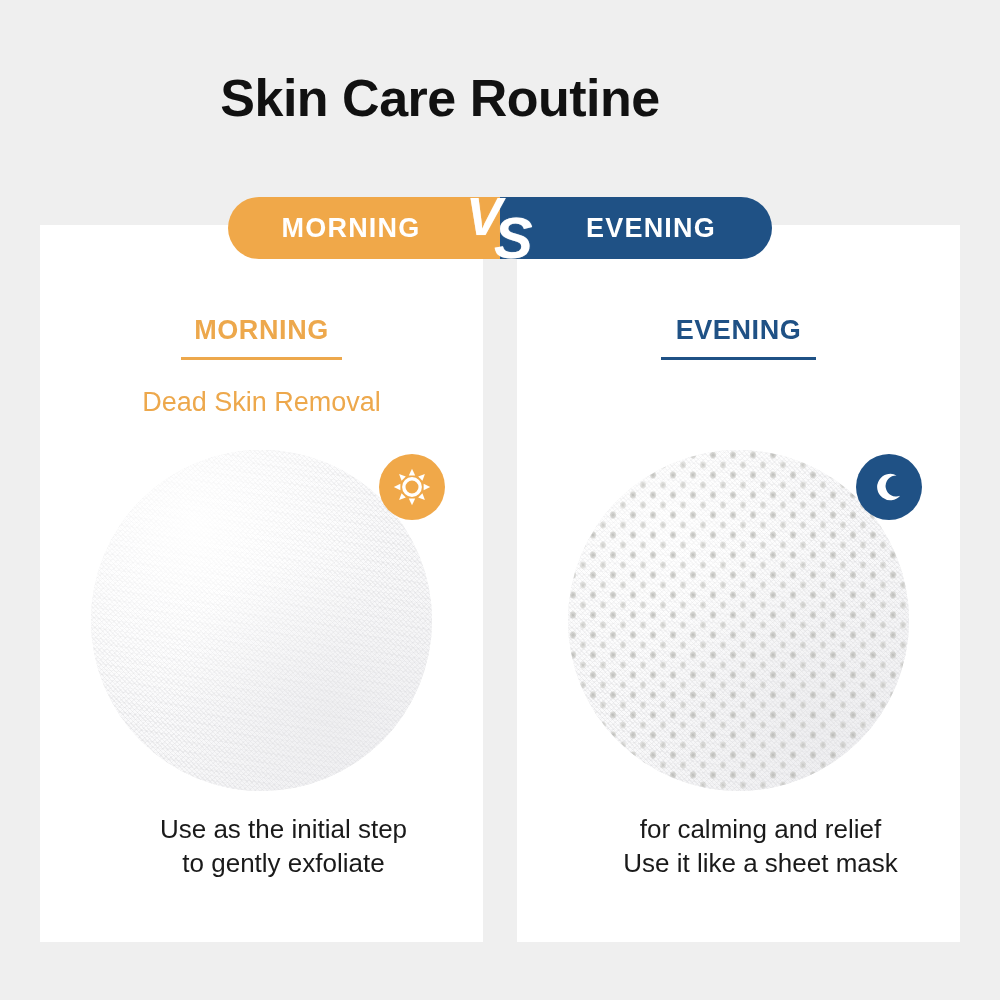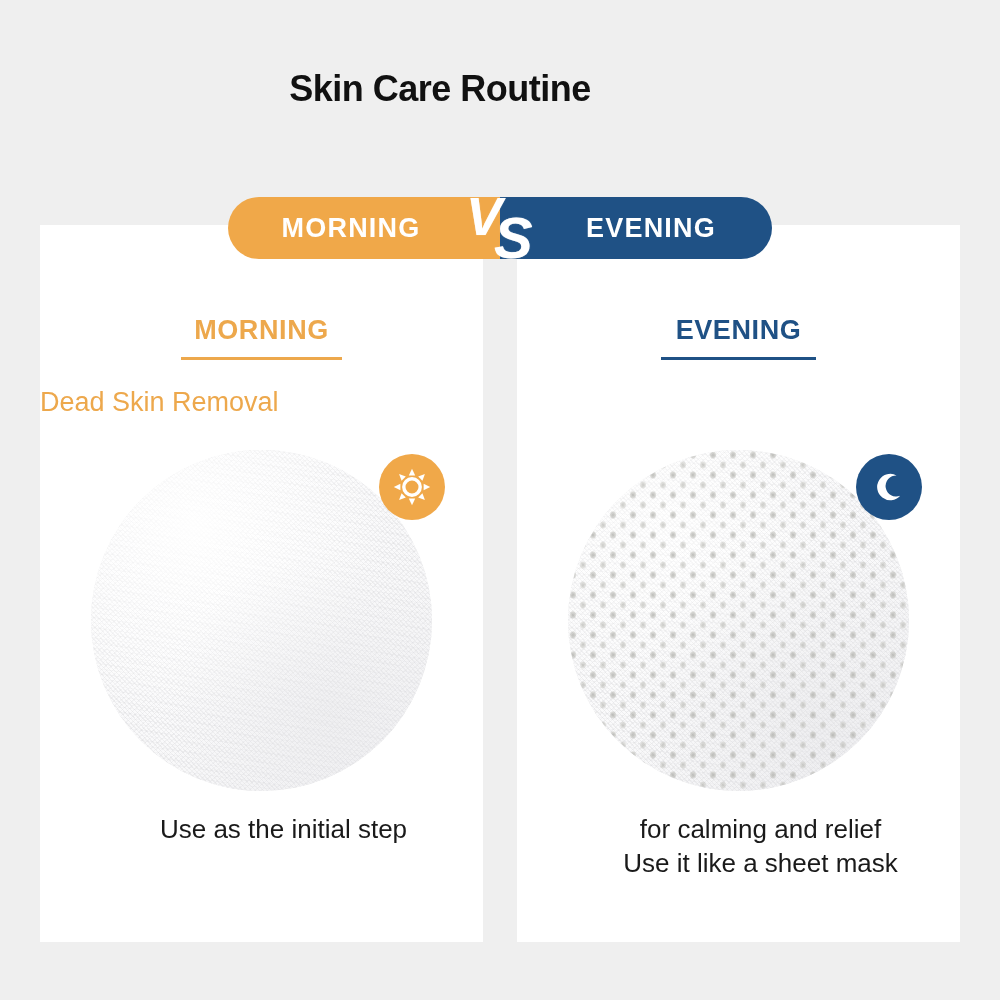--- a/index.html
+++ b/index.html
@@ -16,21 +16,21 @@
     -webkit-font-smoothing: antialiased;
   }
 
   
   #page-title {
     position: absolute;
     top: 68px;
     left: 0;
     width: 880px;
     text-align: center;
-    font-size: 36px;
+    font-size: 52px;
     font-weight: bold;
     letter-spacing: -0.5px;
     color: #111111;
   }
 
   
   .card {
     position: absolute;
     top: 225px;
     width: 443px;
@@ -126,20 +126,21 @@
   }
   .kicker-rule {
     position: absolute;
     top: 132px;
     height: 3px;
   }
   .section-sub {
     position: absolute;
     top: 162px;
     width: 443px;
+    text-align: center;
     font-size: 27px;
     font-weight: normal;
   }
   .morning-tone { color: #eda84c; }
   .evening-tone { color: #1f5185; }
   .rule-morning { background: #eda84c; }
   .rule-evening { background: #1f5185; }
 
   
   .pad-wrap {
@@ -265,20 +266,21 @@
           <polygon points="32.9,32.9 26.2,30.4 30.4,26.2"></polygon>
           <polygon points="32.9,7.1 30.4,13.8 26.2,9.6"></polygon>
           <polygon points="7.1,32.9 9.6,26.2 13.8,30.4"></polygon>
         </g>
       </svg>
     </div>
   </div>
 
   <div class="pad-caption">
     <span>Use as the initial step</span>
+    <span>to gently exfoliate</span>
   </div>
 </div>
 
 <div class="col-inner" style="left:517px; top:225px;">
   <div class="section-kicker evening-tone">EVENING</div>
   <div class="kicker-rule rule-evening" style="left:144px; width:155px;"></div>
 
   <div class="pad-wrap">
     <div class="pad pad-dotted">
       <div class="pad-shade"></div>

